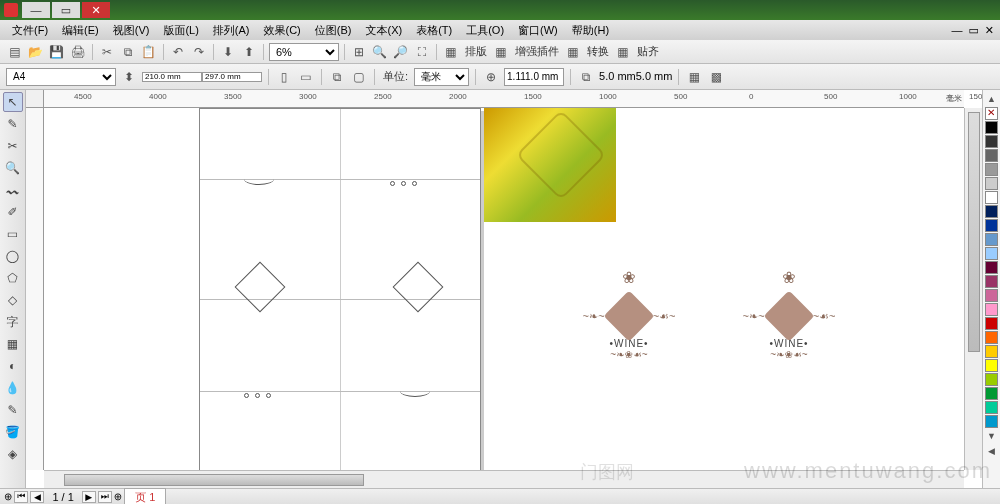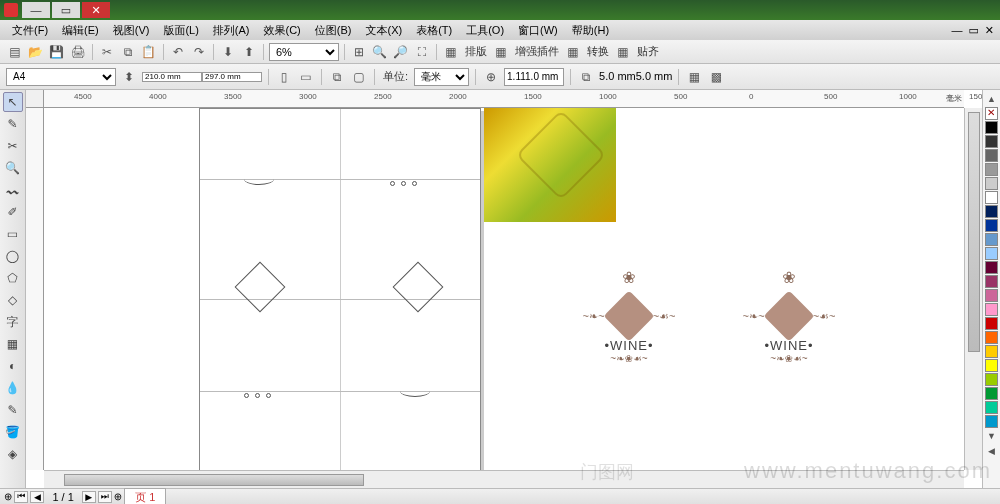--- a/index.html
+++ b/index.html
@@ -43,21 +43,21 @@
 
 .viewport { position: absolute; top: 18px; left: 18px; right: 18px; bottom: 18px; background: #fff; overflow: hidden; }
 .page-outline { position: absolute; border: 1px solid #888; box-shadow: 3px 3px 0 #ccc; background: #fff; }
 .page-outline .midline-v { position: absolute; top: 0; bottom: 0; left: 50%; width: 1px; background: #ccc; }
 
 .photo { position: absolute; left: 440px; top: 0; width: 132px; height: 114px; background: linear-gradient(135deg, #cc9900 0%, #eedd33 30%, #99bb22 60%, #cc9900 100%); }
 .photo::after { content:""; position:absolute; top:15px; left:45px; width:60px; height:60px; border:2px solid rgba(120,90,0,0.3); transform: rotate(45deg); border-radius: 8px; }
 
 .ornament { position: absolute; font-size: 10px; color: #7a5a4a; text-align: center; }
 .diamond-orn { width: 36px; height: 36px; background: #b59080; transform: rotate(45deg); border-radius: 4px; }
-.wine-label { font-size: 13px; color: #444; letter-spacing: 1px; margin-top: 4px; }
+.wine-label { font-size: 10px; color: #444; letter-spacing: 1px; margin-top: 4px; }
 
 .palette { width: 18px; background: #f4f4f4; border-left: 1px solid #bbb; display: flex; flex-direction: column; align-items: center; padding: 2px 0; gap: 1px; }
 .swatch { width: 13px; height: 13px; border: 1px solid #888; cursor: pointer; }
 .swatch.none { background: #fff; position: relative; }
 .swatch.none::after { content: "✕"; position: absolute; top: -1px; left: 1px; font-size: 10px; color: #900; }
 .pal-arrow { font-size: 9px; cursor: pointer; color: #555; padding: 2px 0; }
 
 .hscroll { position: absolute; left: 18px; right: 18px; bottom: 0; height: 18px; background: #eee; border-top: 1px solid #bbb; display: flex; align-items: center; }
 .vscroll { position: absolute; top: 18px; right: 0; width: 18px; bottom: 18px; background: #eee; border-left: 1px solid #bbb; }
 .scroll-thumb { background: linear-gradient(#ddd,#bbb); border: 1px solid #999; }

